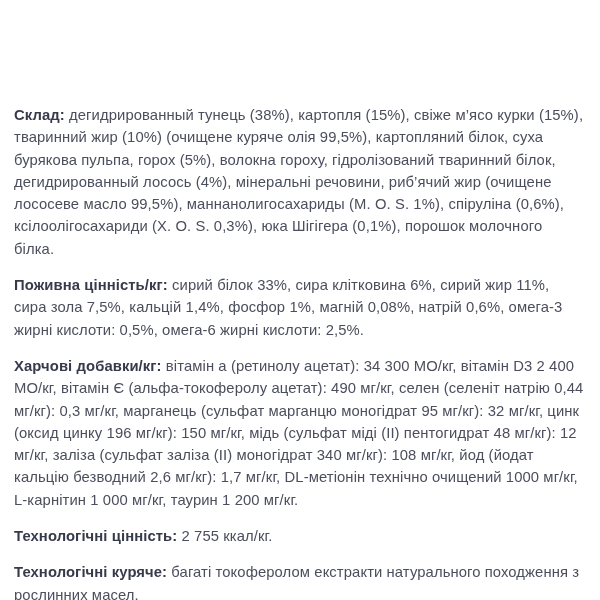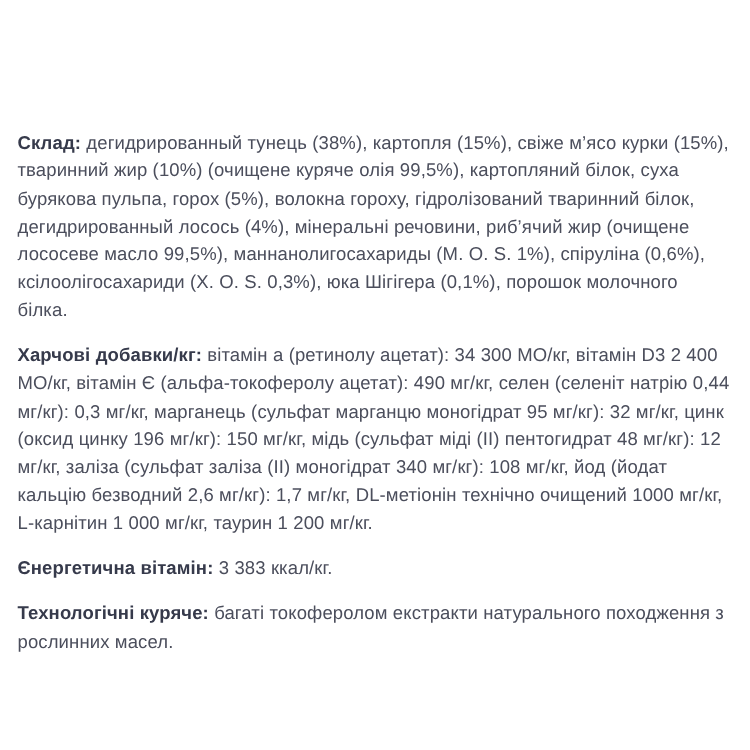--- a/index.html
+++ b/index.html
@@ -29,26 +29,29 @@
 </style>
 </head>
 <body>
 
 <div class="page">
 
   <p class="section">
     <b>Склад:</b><span> дегидрированный тунець (38%), картопля (15%), свіже м’ясо курки (15%), тваринний жир (10%) (очищене куряче олія 99,5%), картопляний білок, суха бурякова пульпа, горох (5%), волокна гороху, гідролізований тваринний білок, дегидрированный лосось (4%), мінеральні речовини, риб’ячий жир (очищене лососеве масло 99,5%), маннанолигосахариды (M. O. S. 1%), спіруліна (0,6%), ксілоолігосахариди (X. O. S. 0,3%), юка Шігігера (0,1%), порошок молочного білка.</span>
   </p>
 
+  <p class="section">
+    <b>Поживна цінність/кг:</b><span> сирий білок 33%, сира клітковина 6%, сирий жир 11%, сира зола 7,5%, кальцій 1,4%, фосфор 1%, магній 0,08%, натрій 0,6%, омега-3 жирні кислоти: 0,5%, омега-6 жирні кислоти: 2,5%.</span>
+  </p>
 
   <p class="section">
     <b>Харчові добавки/кг:</b><span> вітамін а (ретинолу ацетат): 34 300 МО/кг, вітамін D3 2 400 МО/кг, вітамін Є (альфа-токоферолу ацетат): 490 мг/кг, селен (селеніт натрію 0,44 мг/кг): 0,3 мг/кг, марганець (сульфат марганцю моногідрат 95 мг/кг): 32 мг/кг, цинк (оксид цинку 196 мг/кг): 150 мг/кг, мідь (сульфат міді (II) пентогидрат 48 мг/кг): 12 мг/кг, заліза (сульфат заліза (II) моногідрат 340 мг/кг): 108 мг/кг, йод (йодат кальцію безводний 2,6 мг/кг): 1,7 мг/кг, DL-метіонін технічно очищений 1000 мг/кг, L-карнітин 1 000 мг/кг, таурин 1 200 мг/кг.</span>
   </p>
 
   <p class="section">
-    <b>Єнергетична вітамін:</b><span> 3 383 ккал/кг.</span>
+    <b>Технологічні цінність:</b><span> 2 755 ккал/кг.</span>
   </p>
 
   <p class="section">
     <b>Технологічні куряче:</b><span> багаті токоферолом екстракти натурального походження з рослинних масел.</span>
   </p>
 
 </div>
 
 </body></html>

